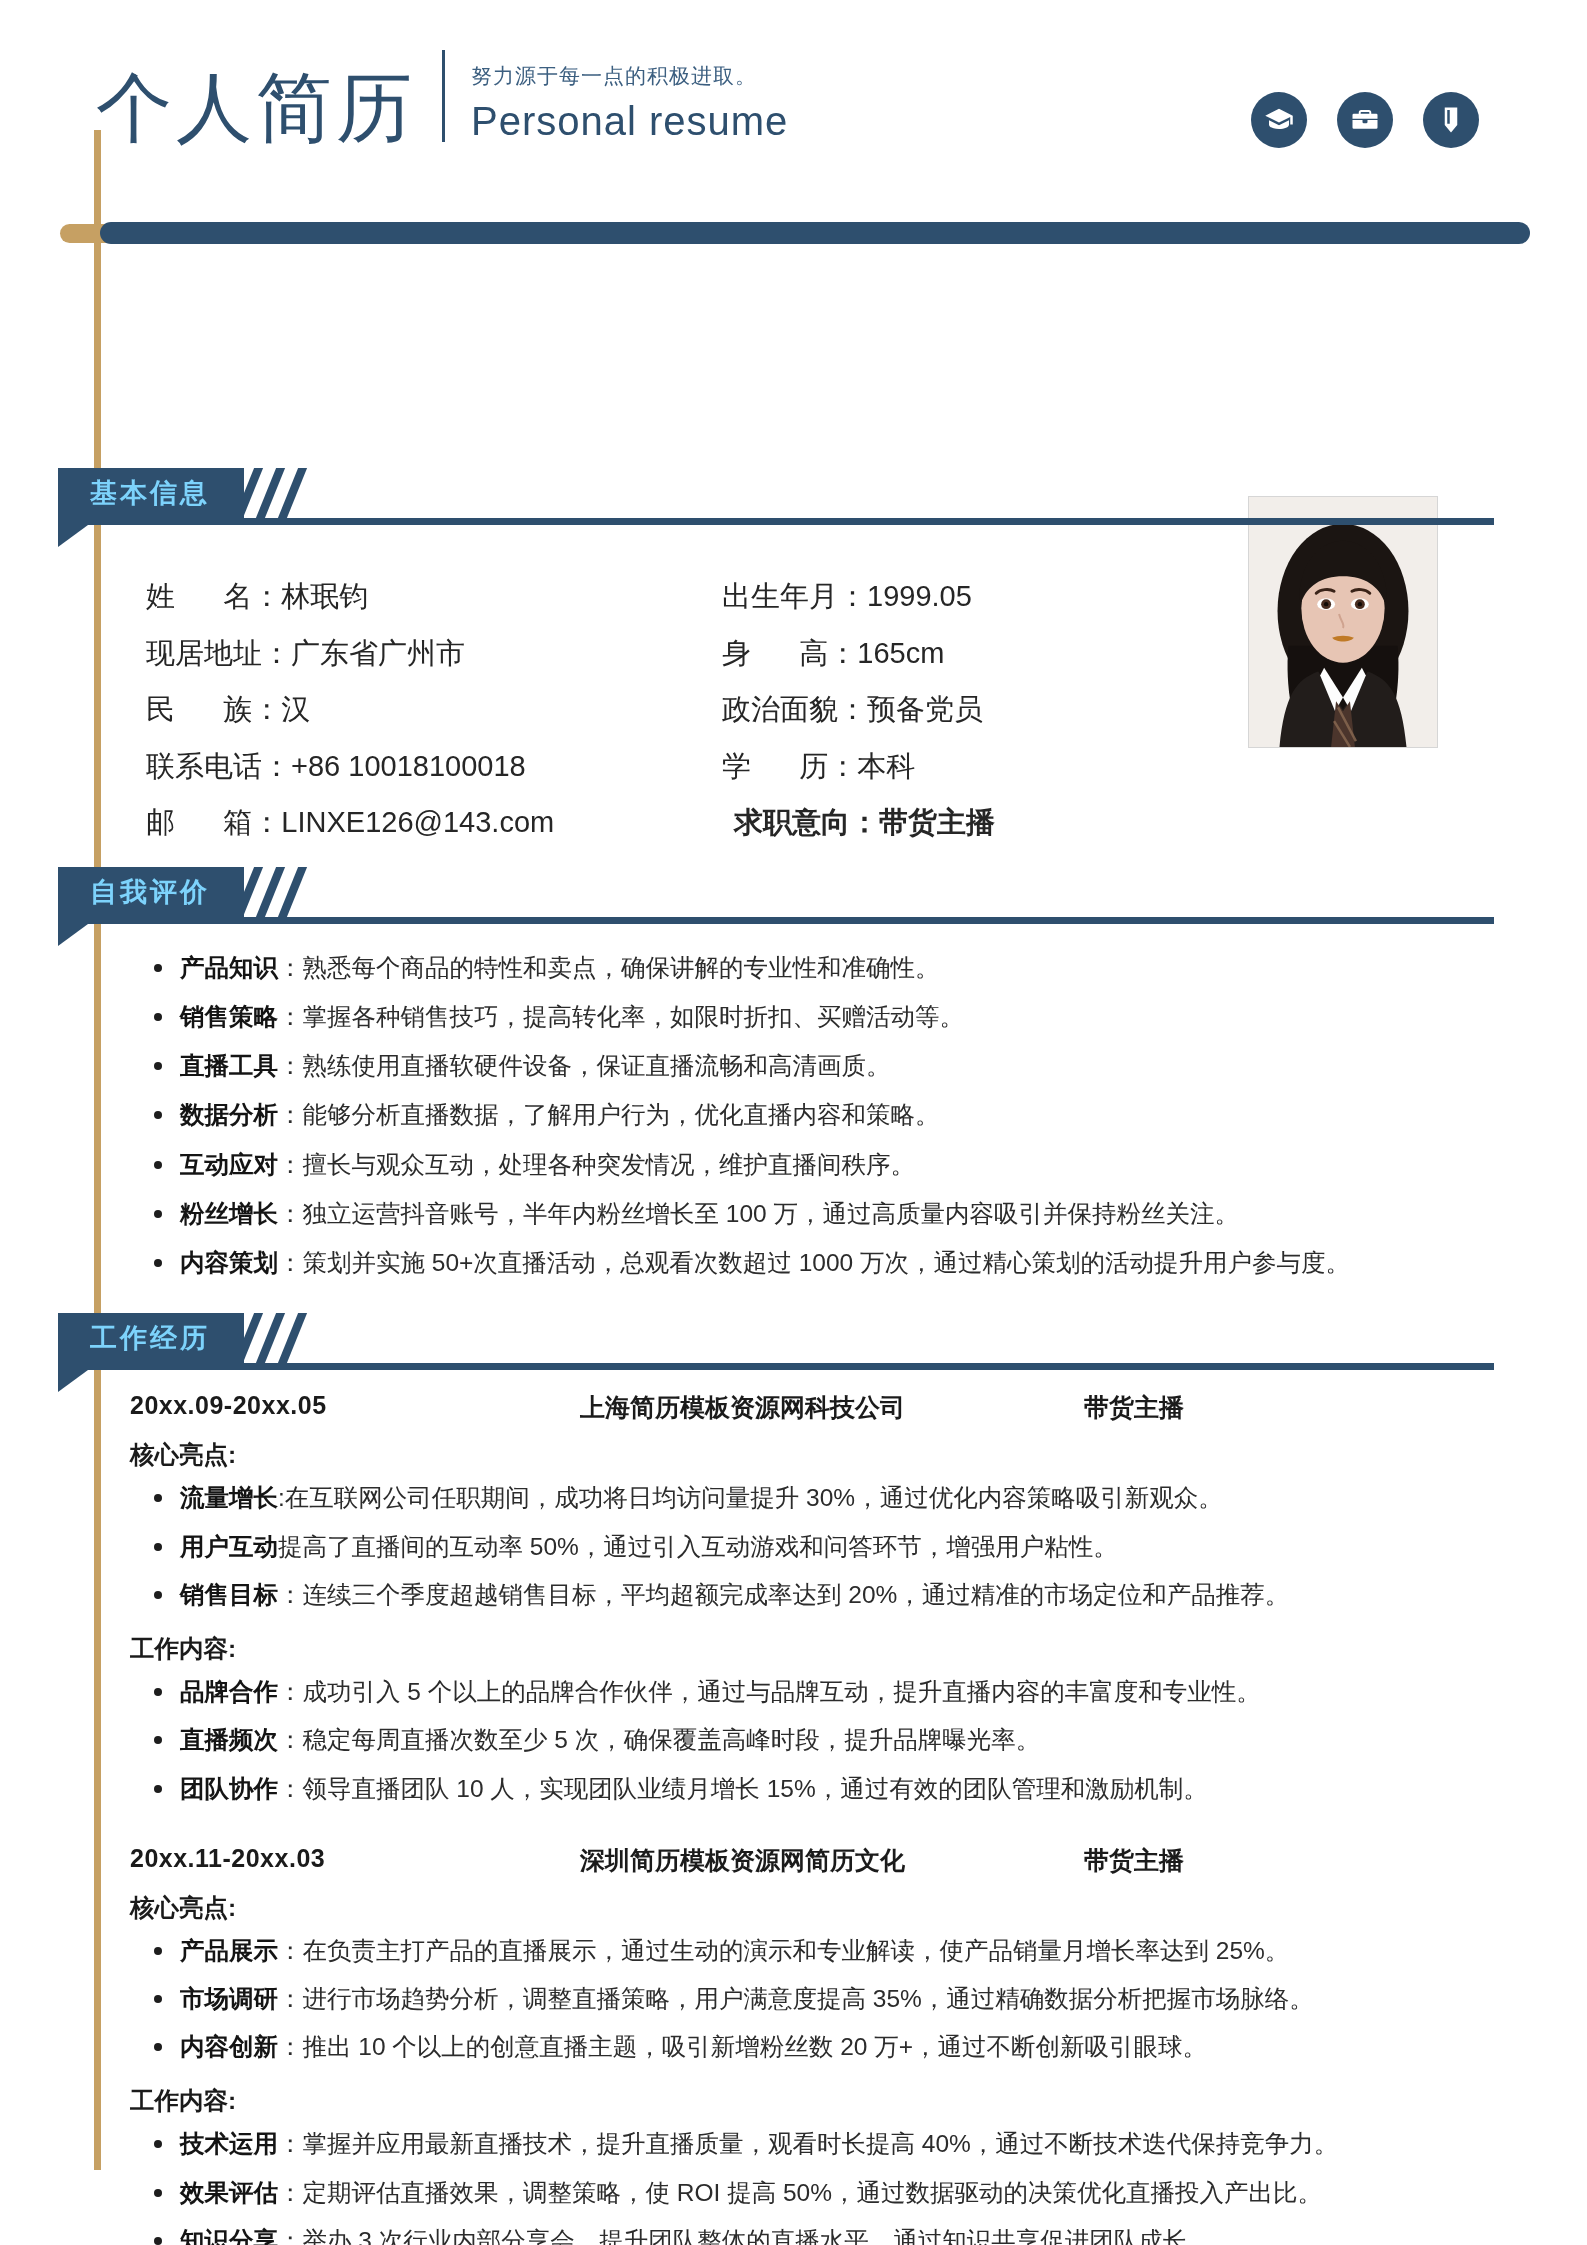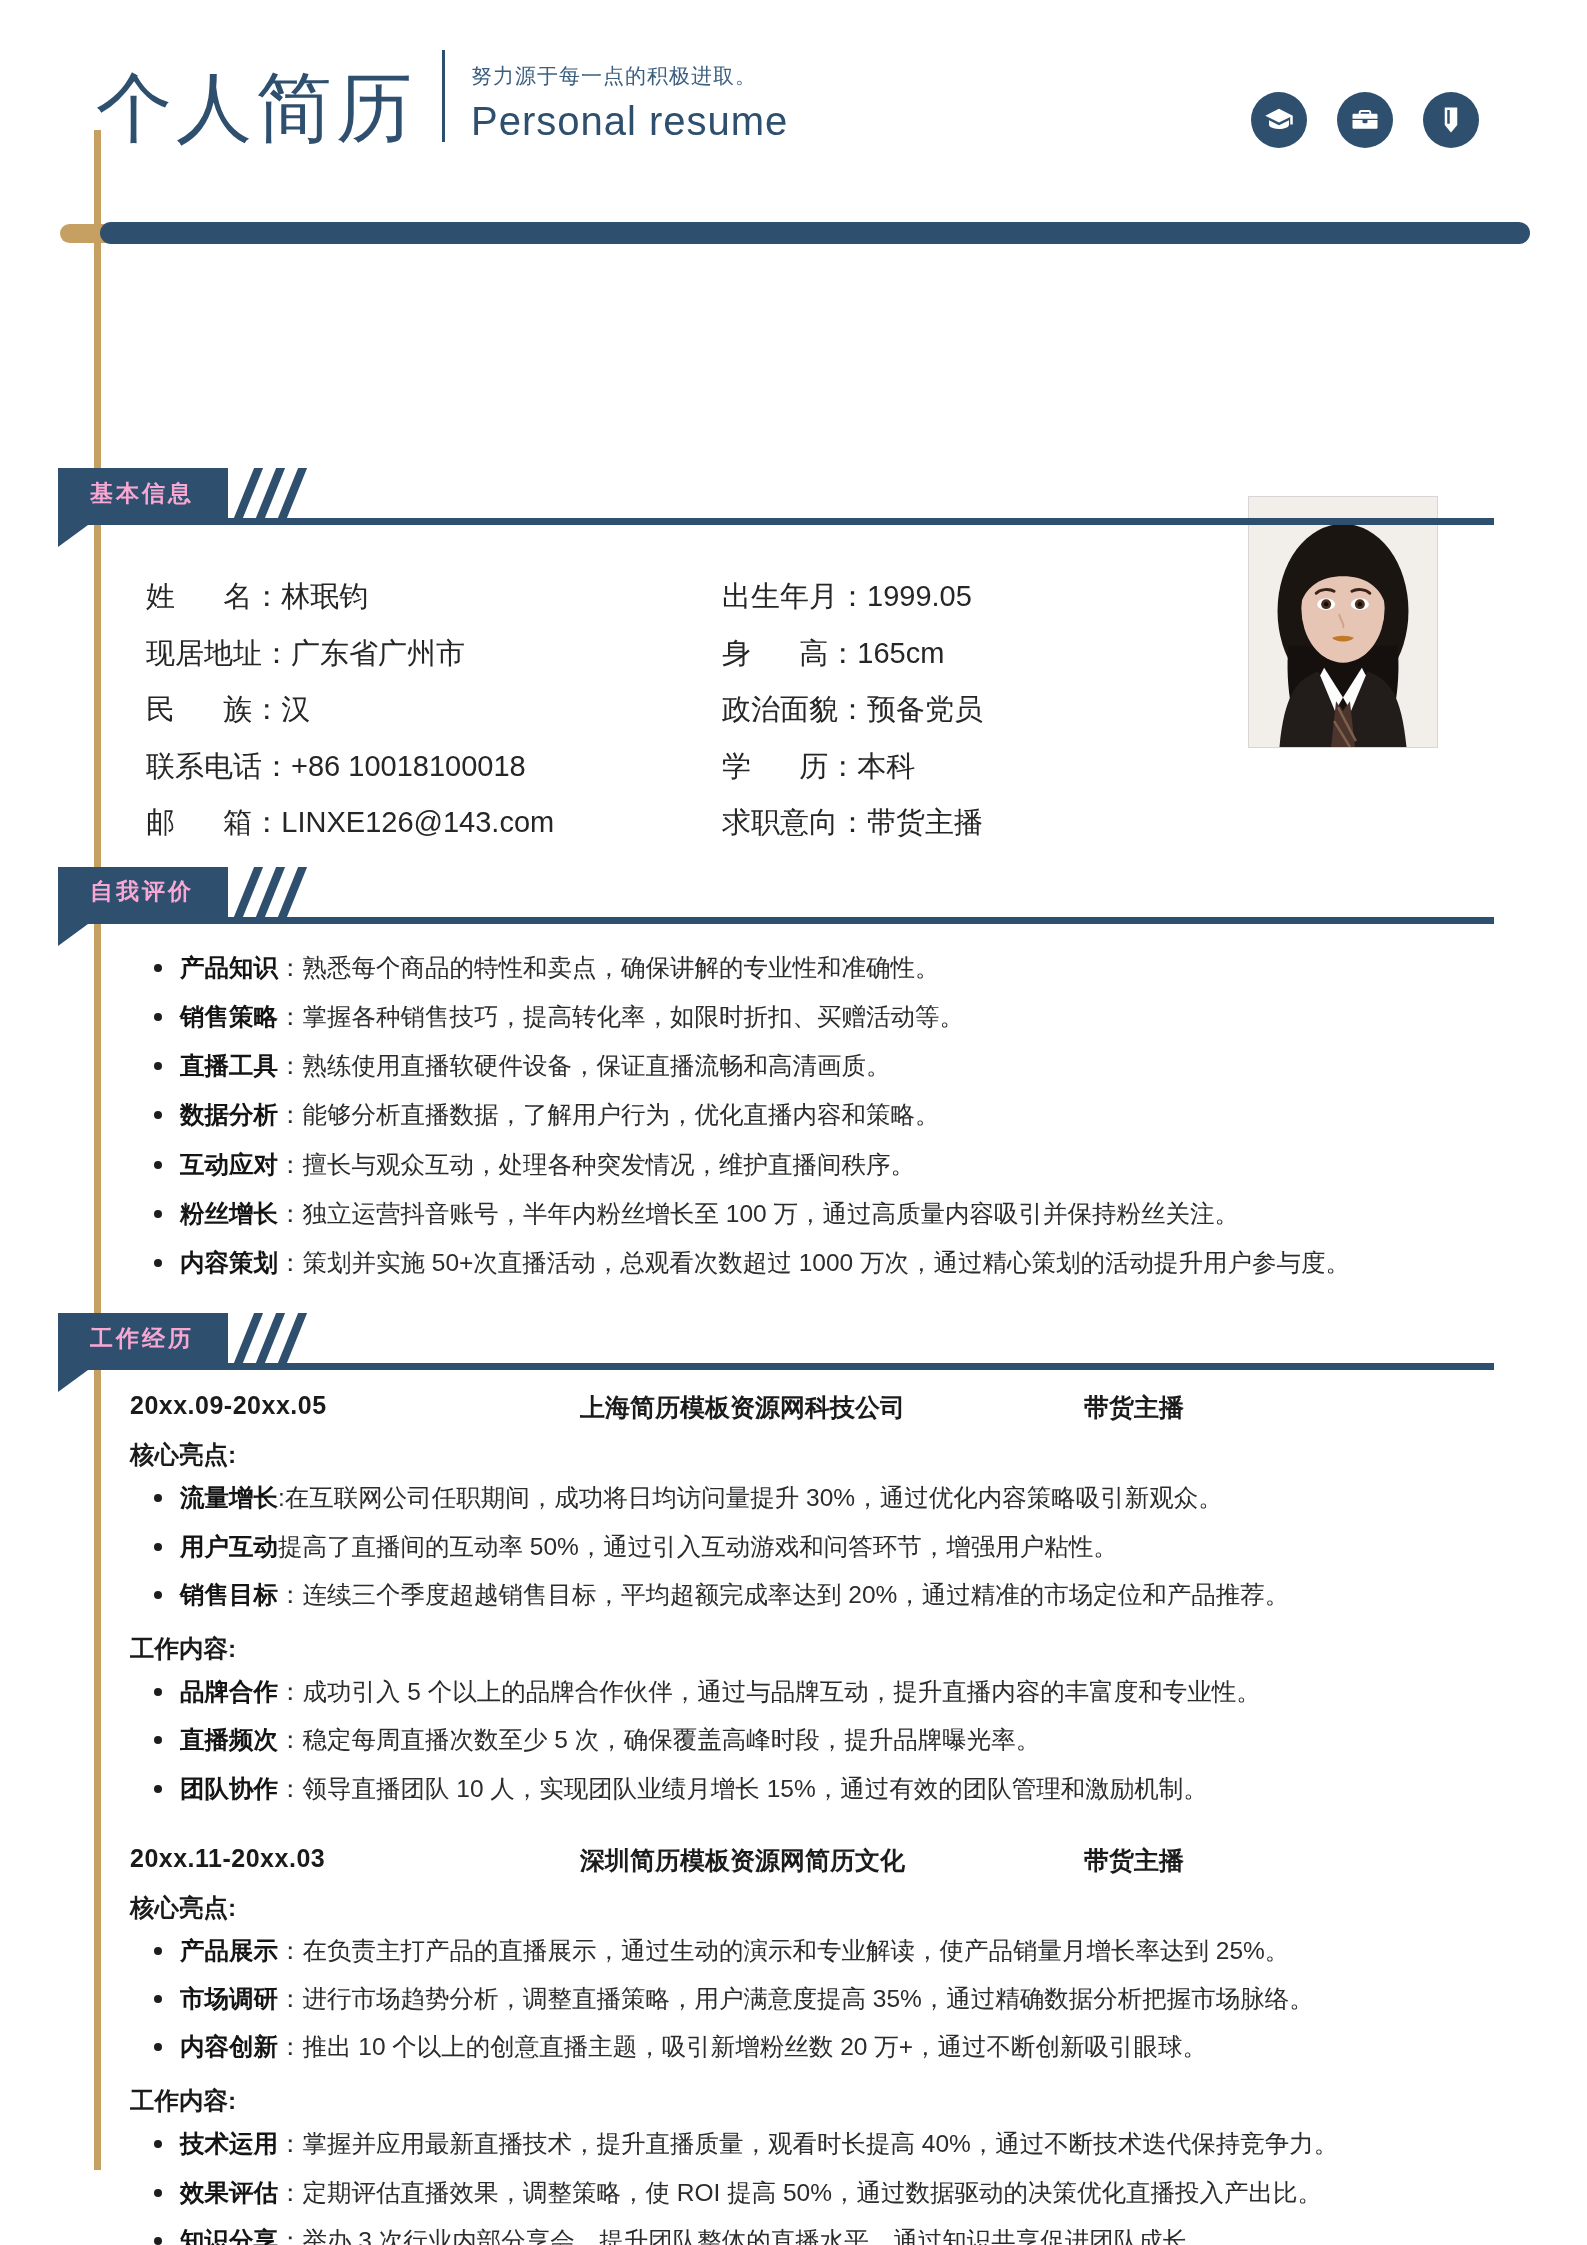--- a/index.html
+++ b/index.html
@@ -57,22 +57,22 @@
   .rule-bar {
     position: absolute; left: 40px; top: 0; width: 1430px; height: 22px;
     background: #2e4f6e; border-radius: 11px;
   }
 
   
   .section { position: relative; margin-left: 94px; width: 1400px; }
   .sec-head { position: relative; height: 56px; margin-left: -36px; }
   .sec-tab {
     position: absolute; left: 0; top: 0; height: 50px;
-    background: #2e4f6e; color: #f9a8d4;
-    font-size: 23px; font-weight: bold; letter-spacing: 3px;
+    background: #2e4f6e; color: #7dd3fc;
+    font-size: 27px; font-weight: bold; letter-spacing: 3px;
     display: flex; align-items: center; padding: 0 34px 0 32px;
     z-index: 3;
   }
   .sec-slashes { position: absolute; top: 0; height: 50px; z-index: 2; }
   .sec-slashes span {
     position: absolute; top: 0; width: 9px; height: 50px;
     background: #2e4f6e; transform: skewX(-22deg);
   }
   .sec-underline {
     position: absolute; left: 0; top: 50px; width: 1436px; height: 7px;
@@ -82,21 +82,21 @@
     position: absolute; left: 0; top: 57px; width: 0; height: 0;
     border-left: 30px solid #2e4f6e; border-bottom: 22px solid transparent;
     z-index: 1;
   }
 
   
   .basic-body { display: flex; padding: 44px 0 6px 52px; }
   .basic-col { width: 430px; }
   .basic-col.right { width: 470px; margin-left: 146px; }
   .info-row { font-size: 29px; line-height: 1.95; color: #262626; white-space: pre; }
-  .info-row.highlight { font-weight: normal; }
+  .info-row.highlight { font-weight: bold; margin-left: 12px; }
   .photo-frame {
     position: absolute; right: 56px; top: 28px;
     width: 190px; height: 252px;
     border: 1px solid #d6d6d6; overflow: hidden; background: #efeae6;
   }
   .photo-frame svg { display: block; width: 100%; height: 100%; }
 
   
   .bullets { padding: 26px 0 10px 56px; }
   .bullet {

